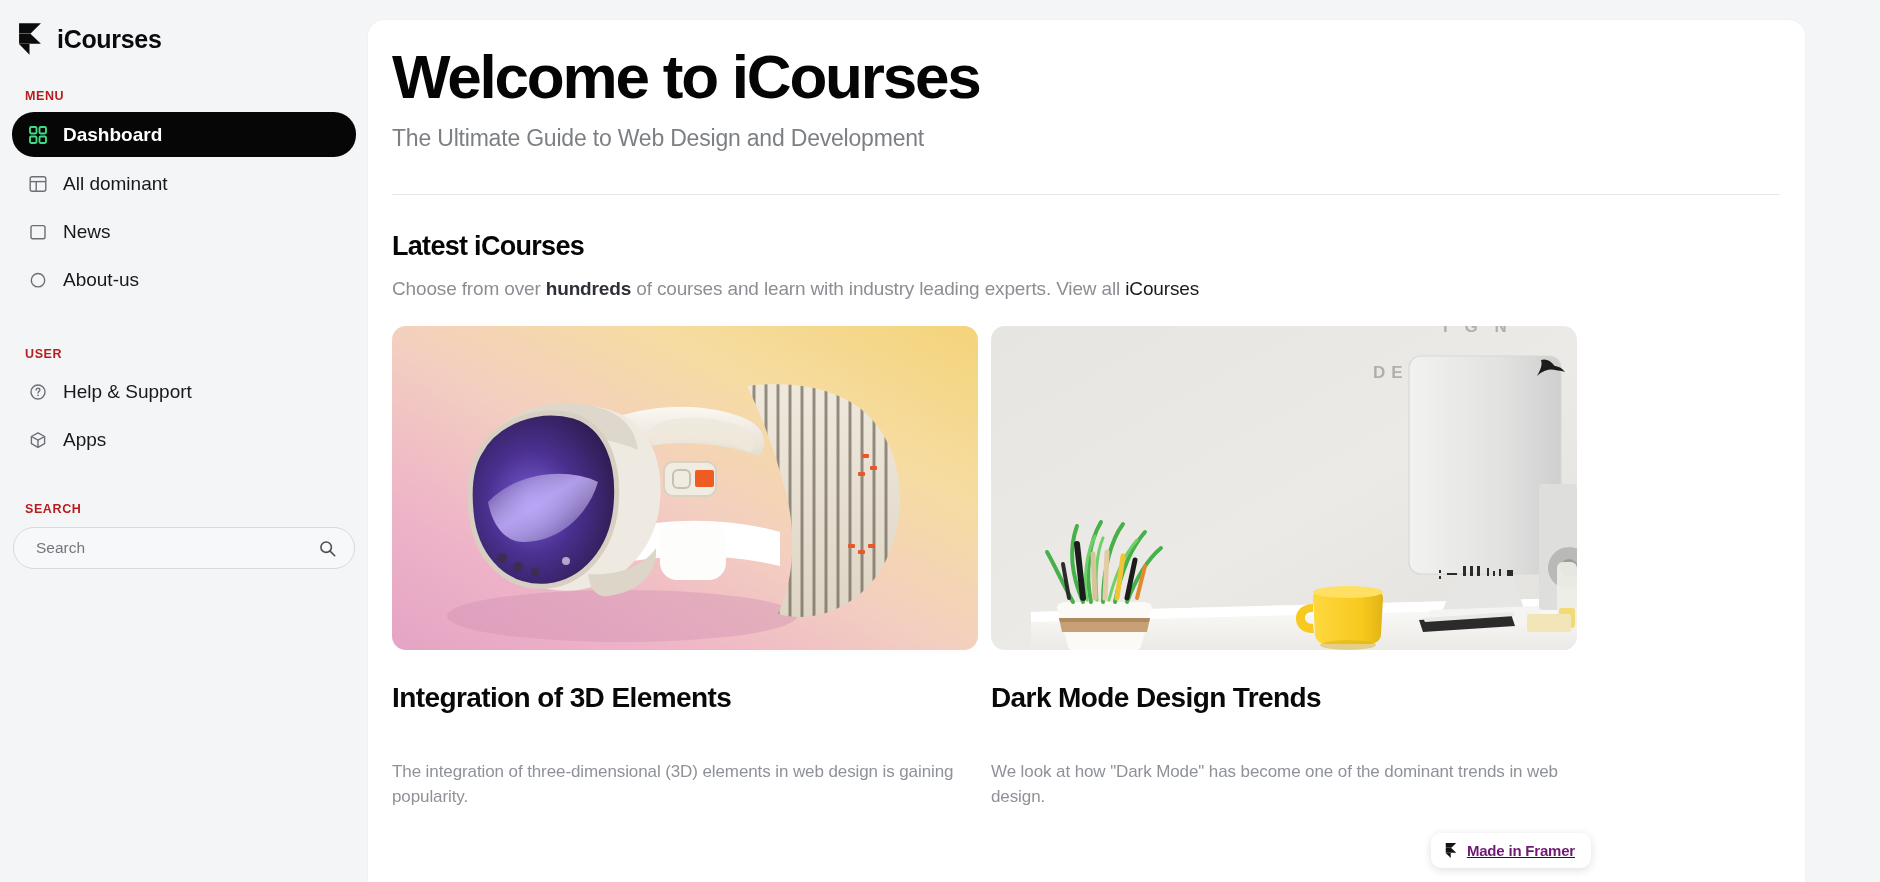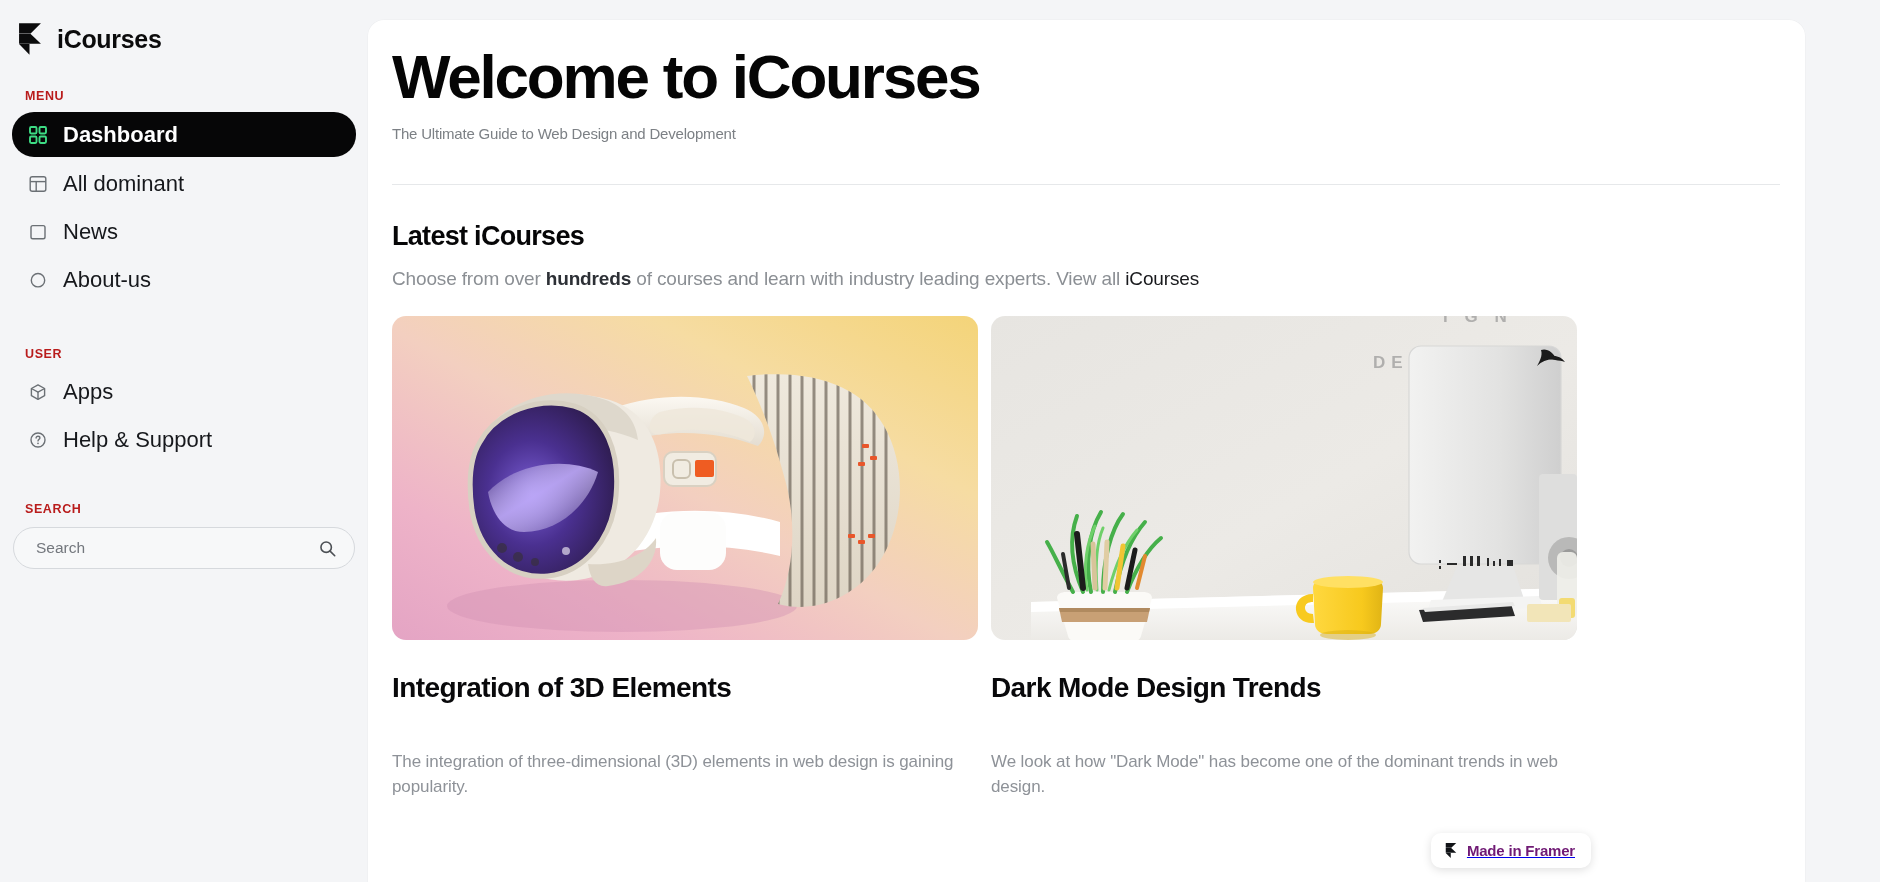--- a/index.html
+++ b/index.html
@@ -43,21 +43,21 @@
   .section-label.user { margin-top: 45px; }
   .section-label.search { margin-top: 40px; margin-bottom: 11px; }
 
   .nav-item {
     display: flex; align-items: center; gap: 15px;
     height: 44px;
     padding: 0 16px;
     border-radius: 22px;
     cursor: pointer;
     color: #16181c;
-    font-size: 22px;
+    font-size: 19px;
     font-weight: 500;
     margin-bottom: 5px;
   }
   .nav-item .ic { width: 20px; height: 20px; flex: 0 0 20px; display:block; color:#6b7075; }
   .nav-item.active {
     background: #060607;
     color: #ffffff;
     font-weight: 700;
     height: 45px;
   }
@@ -92,21 +92,21 @@
     overflow: hidden;
     box-shadow: 0 0 0 0.5px rgba(0,0,0,0.03);
   }
   .main-inner { padding: 22px 25px 0 24px; }
 
   .page-title {
     font-size: 62px; font-weight: 700; color: #050505;
     letter-spacing: -2.2px; line-height: 1.12;
   }
   .page-sub {
-    font-size: 15px; color: #7c8085; font-weight: 400;
+    font-size: 23px; color: #7c8085; font-weight: 400;
     margin-top: 14px; letter-spacing: -0.2px;
   }
   .divider { height: 1px; background: #e6e8ea; margin: 42px 0 0 0; }
 
   .sec-title {
     font-size: 27px; font-weight: 700; color: #060607;
     letter-spacing: -0.7px; margin-top: 36px;
   }
   .sec-desc {
     font-size: 19px; color: #8b8f94; margin-top: 16px; letter-spacing: -0.15px;
@@ -196,36 +196,36 @@
 
     <div class="nav-item plain">
       <svg class="ic" viewBox="0 0 20 20">
         <circle cx="10" cy="10.2" r="6.7" fill="none" stroke="currentColor" stroke-width="1.4"></circle>
       </svg>
       <span>About-us</span>
     </div>
 
     <div class="section-label user">USER</div>
 
+    <div class="nav-item plain">
+      <svg class="ic" viewBox="0 0 20 20">
+        <circle cx="10" cy="10" r="7" fill="none" stroke="currentColor" stroke-width="1.4"></circle>
+        <path d="M8.1 8.0 C8.1 6.9 8.95 6.2 10 6.2 C11.05 6.2 11.9 6.9 11.9 7.9 C11.9 9.1 10 9.3 10 10.9" fill="none" stroke="currentColor" stroke-width="1.35" stroke-linecap="round"></path>
+        <circle cx="10" cy="13.3" r="0.85" fill="currentColor"></circle>
+      </svg>
+      <span>Help &amp; Support</span>
+    </div>
+
     <div class="nav-item apps">
       <svg class="ic" viewBox="0 0 20 20">
         <path d="M10 2.9 L16.6 6.5 V13.7 L10 17.3 L3.4 13.7 V6.5 Z" fill="none" stroke="currentColor" stroke-width="1.4" stroke-linejoin="round"></path>
         <path d="M3.4 6.5 L10 10.1 L16.6 6.5" fill="none" stroke="currentColor" stroke-width="1.4" stroke-linejoin="round"></path>
         <path d="M10 10.1 V17.3" fill="none" stroke="currentColor" stroke-width="1.4"></path>
       </svg>
       <span>Apps</span>
-    </div>
-
-    <div class="nav-item plain">
-      <svg class="ic" viewBox="0 0 20 20">
-        <circle cx="10" cy="10" r="7" fill="none" stroke="currentColor" stroke-width="1.4"></circle>
-        <path d="M8.1 8.0 C8.1 6.9 8.95 6.2 10 6.2 C11.05 6.2 11.9 6.9 11.9 7.9 C11.9 9.1 10 9.3 10 10.9" fill="none" stroke="currentColor" stroke-width="1.35" stroke-linecap="round"></path>
-        <circle cx="10" cy="13.3" r="0.85" fill="currentColor"></circle>
-      </svg>
-      <span>Help &amp; Support</span>
     </div>
 
     <div class="section-label search">SEARCH</div>
 
     <div class="search-box">
       <input type="text" placeholder="Search" style="">
       <svg class="search-ic" viewBox="0 0 20 20">
         <circle cx="8.6" cy="8.6" r="5.5" fill="none" stroke="currentColor" stroke-width="1.7"></circle>
         <line x1="12.7" y1="12.7" x2="17.6" y2="17.6" stroke="currentColor" stroke-width="1.7" stroke-linecap="round"></line>
       </svg>

